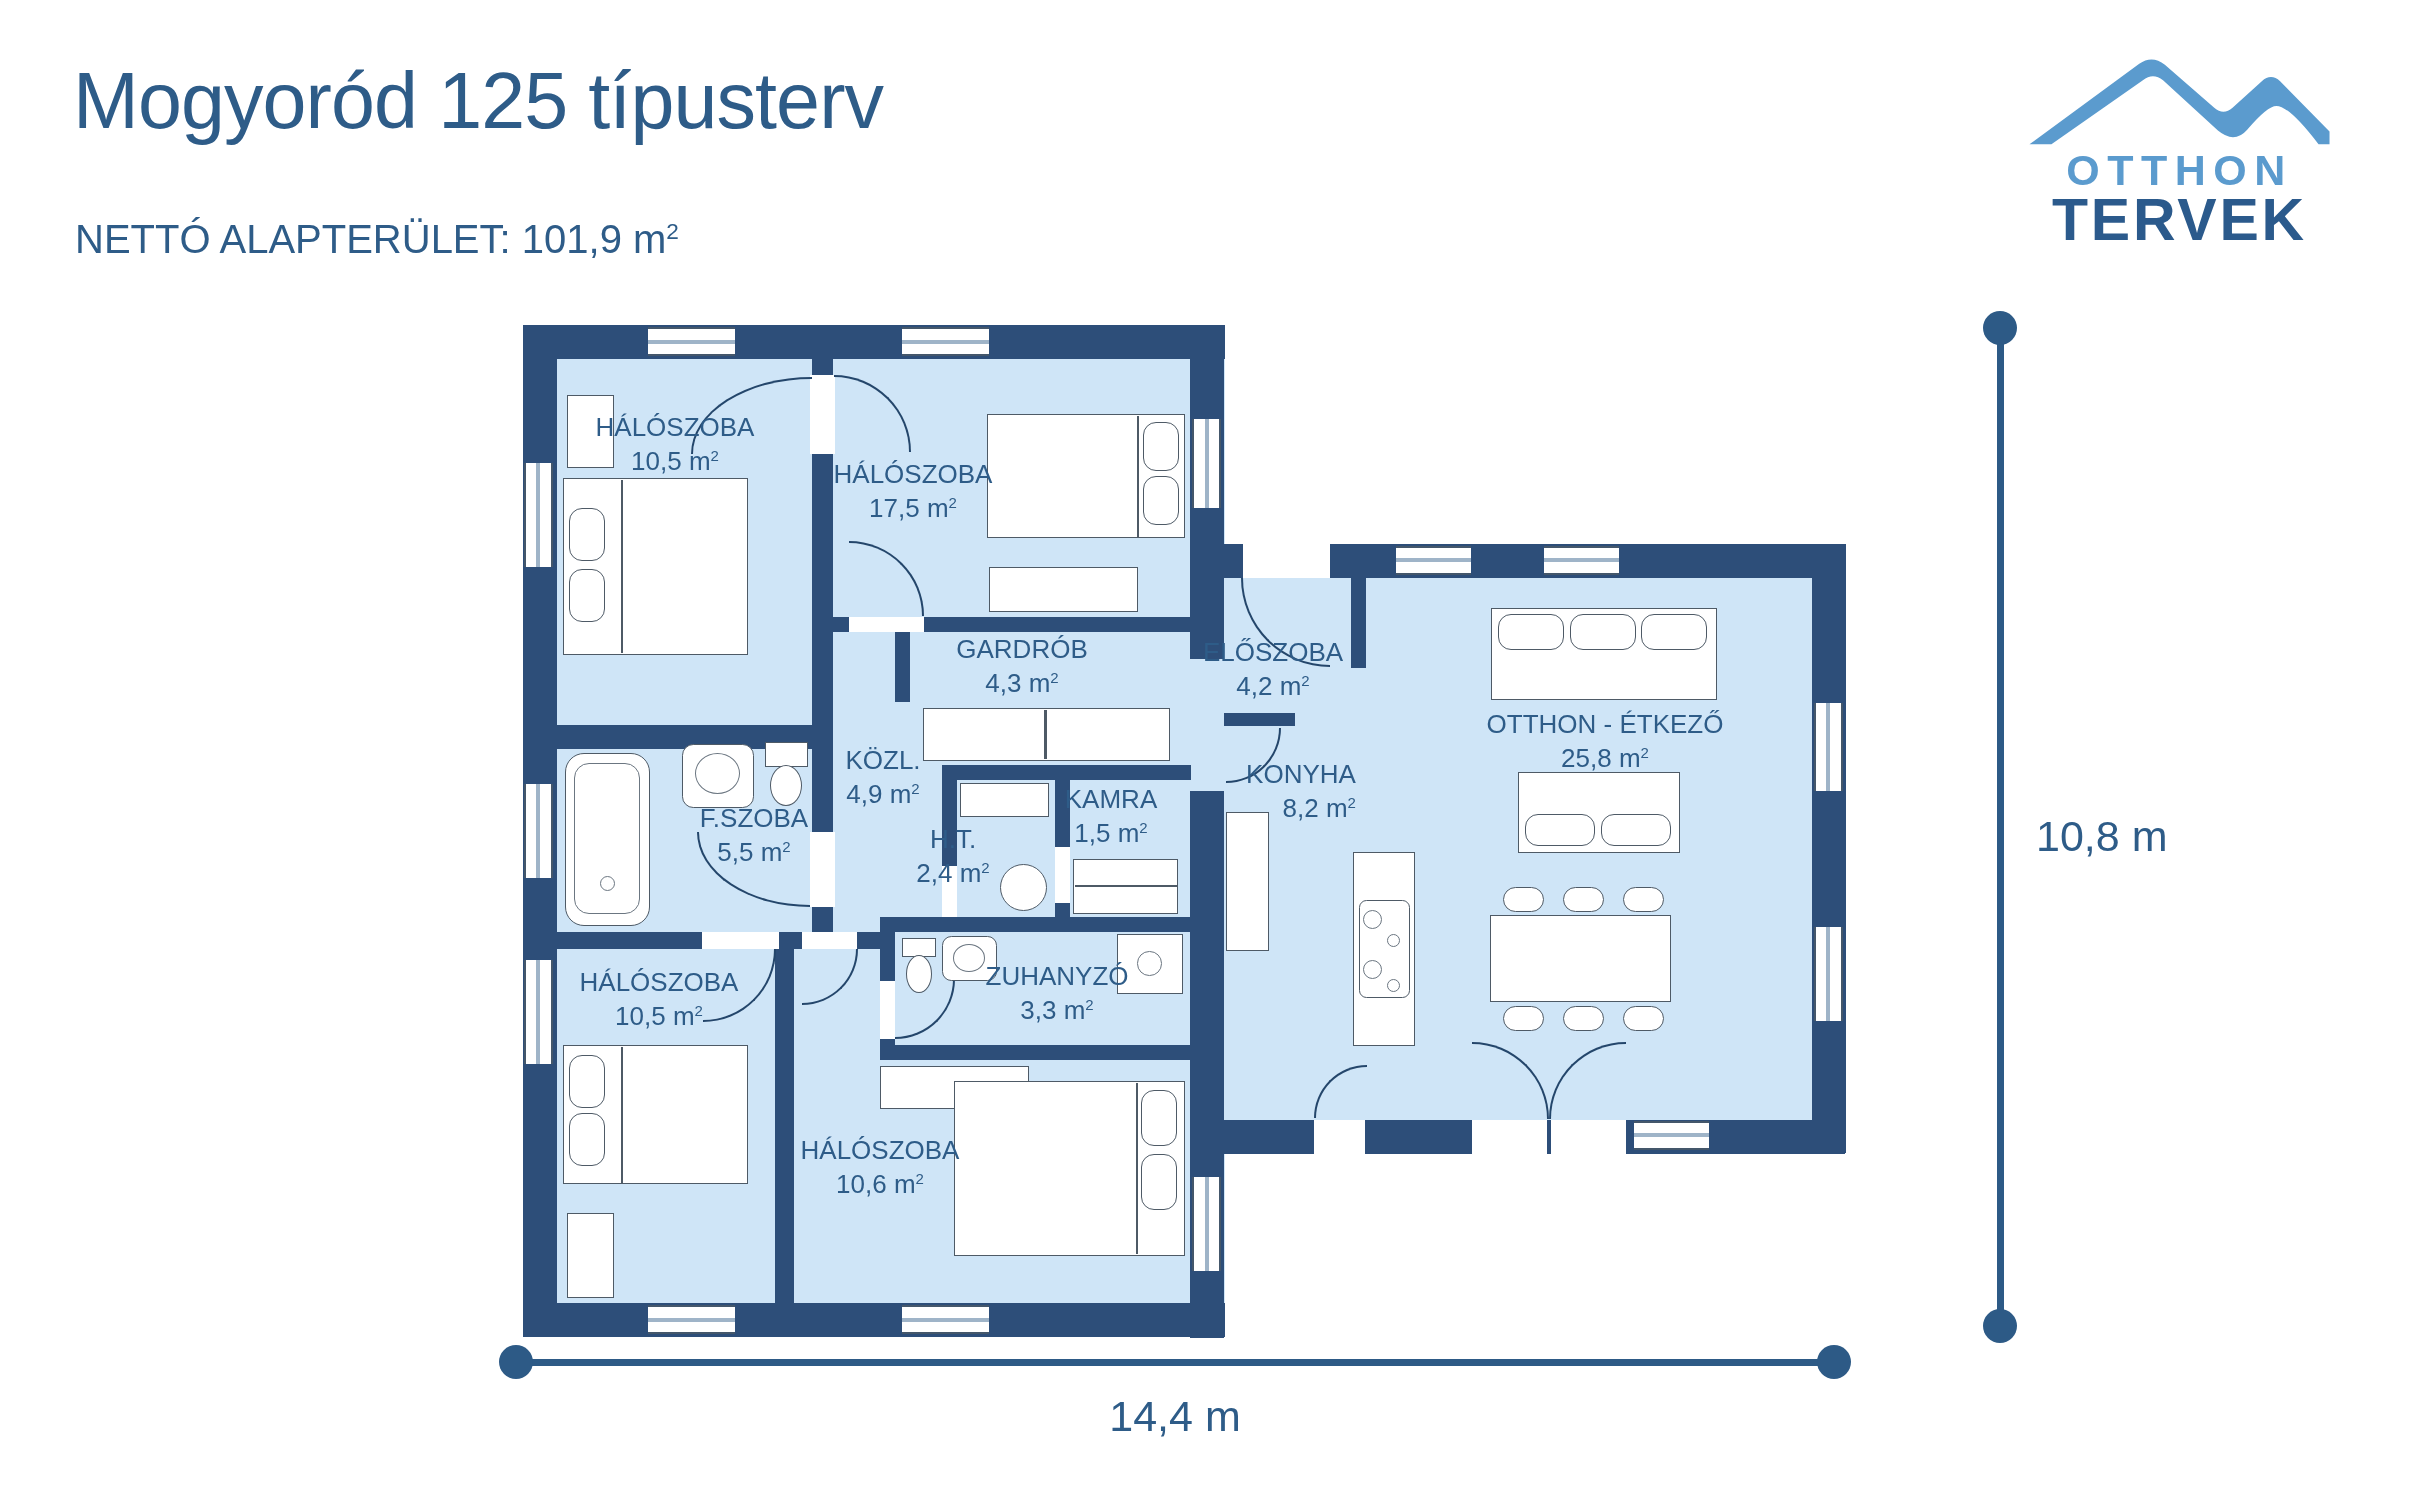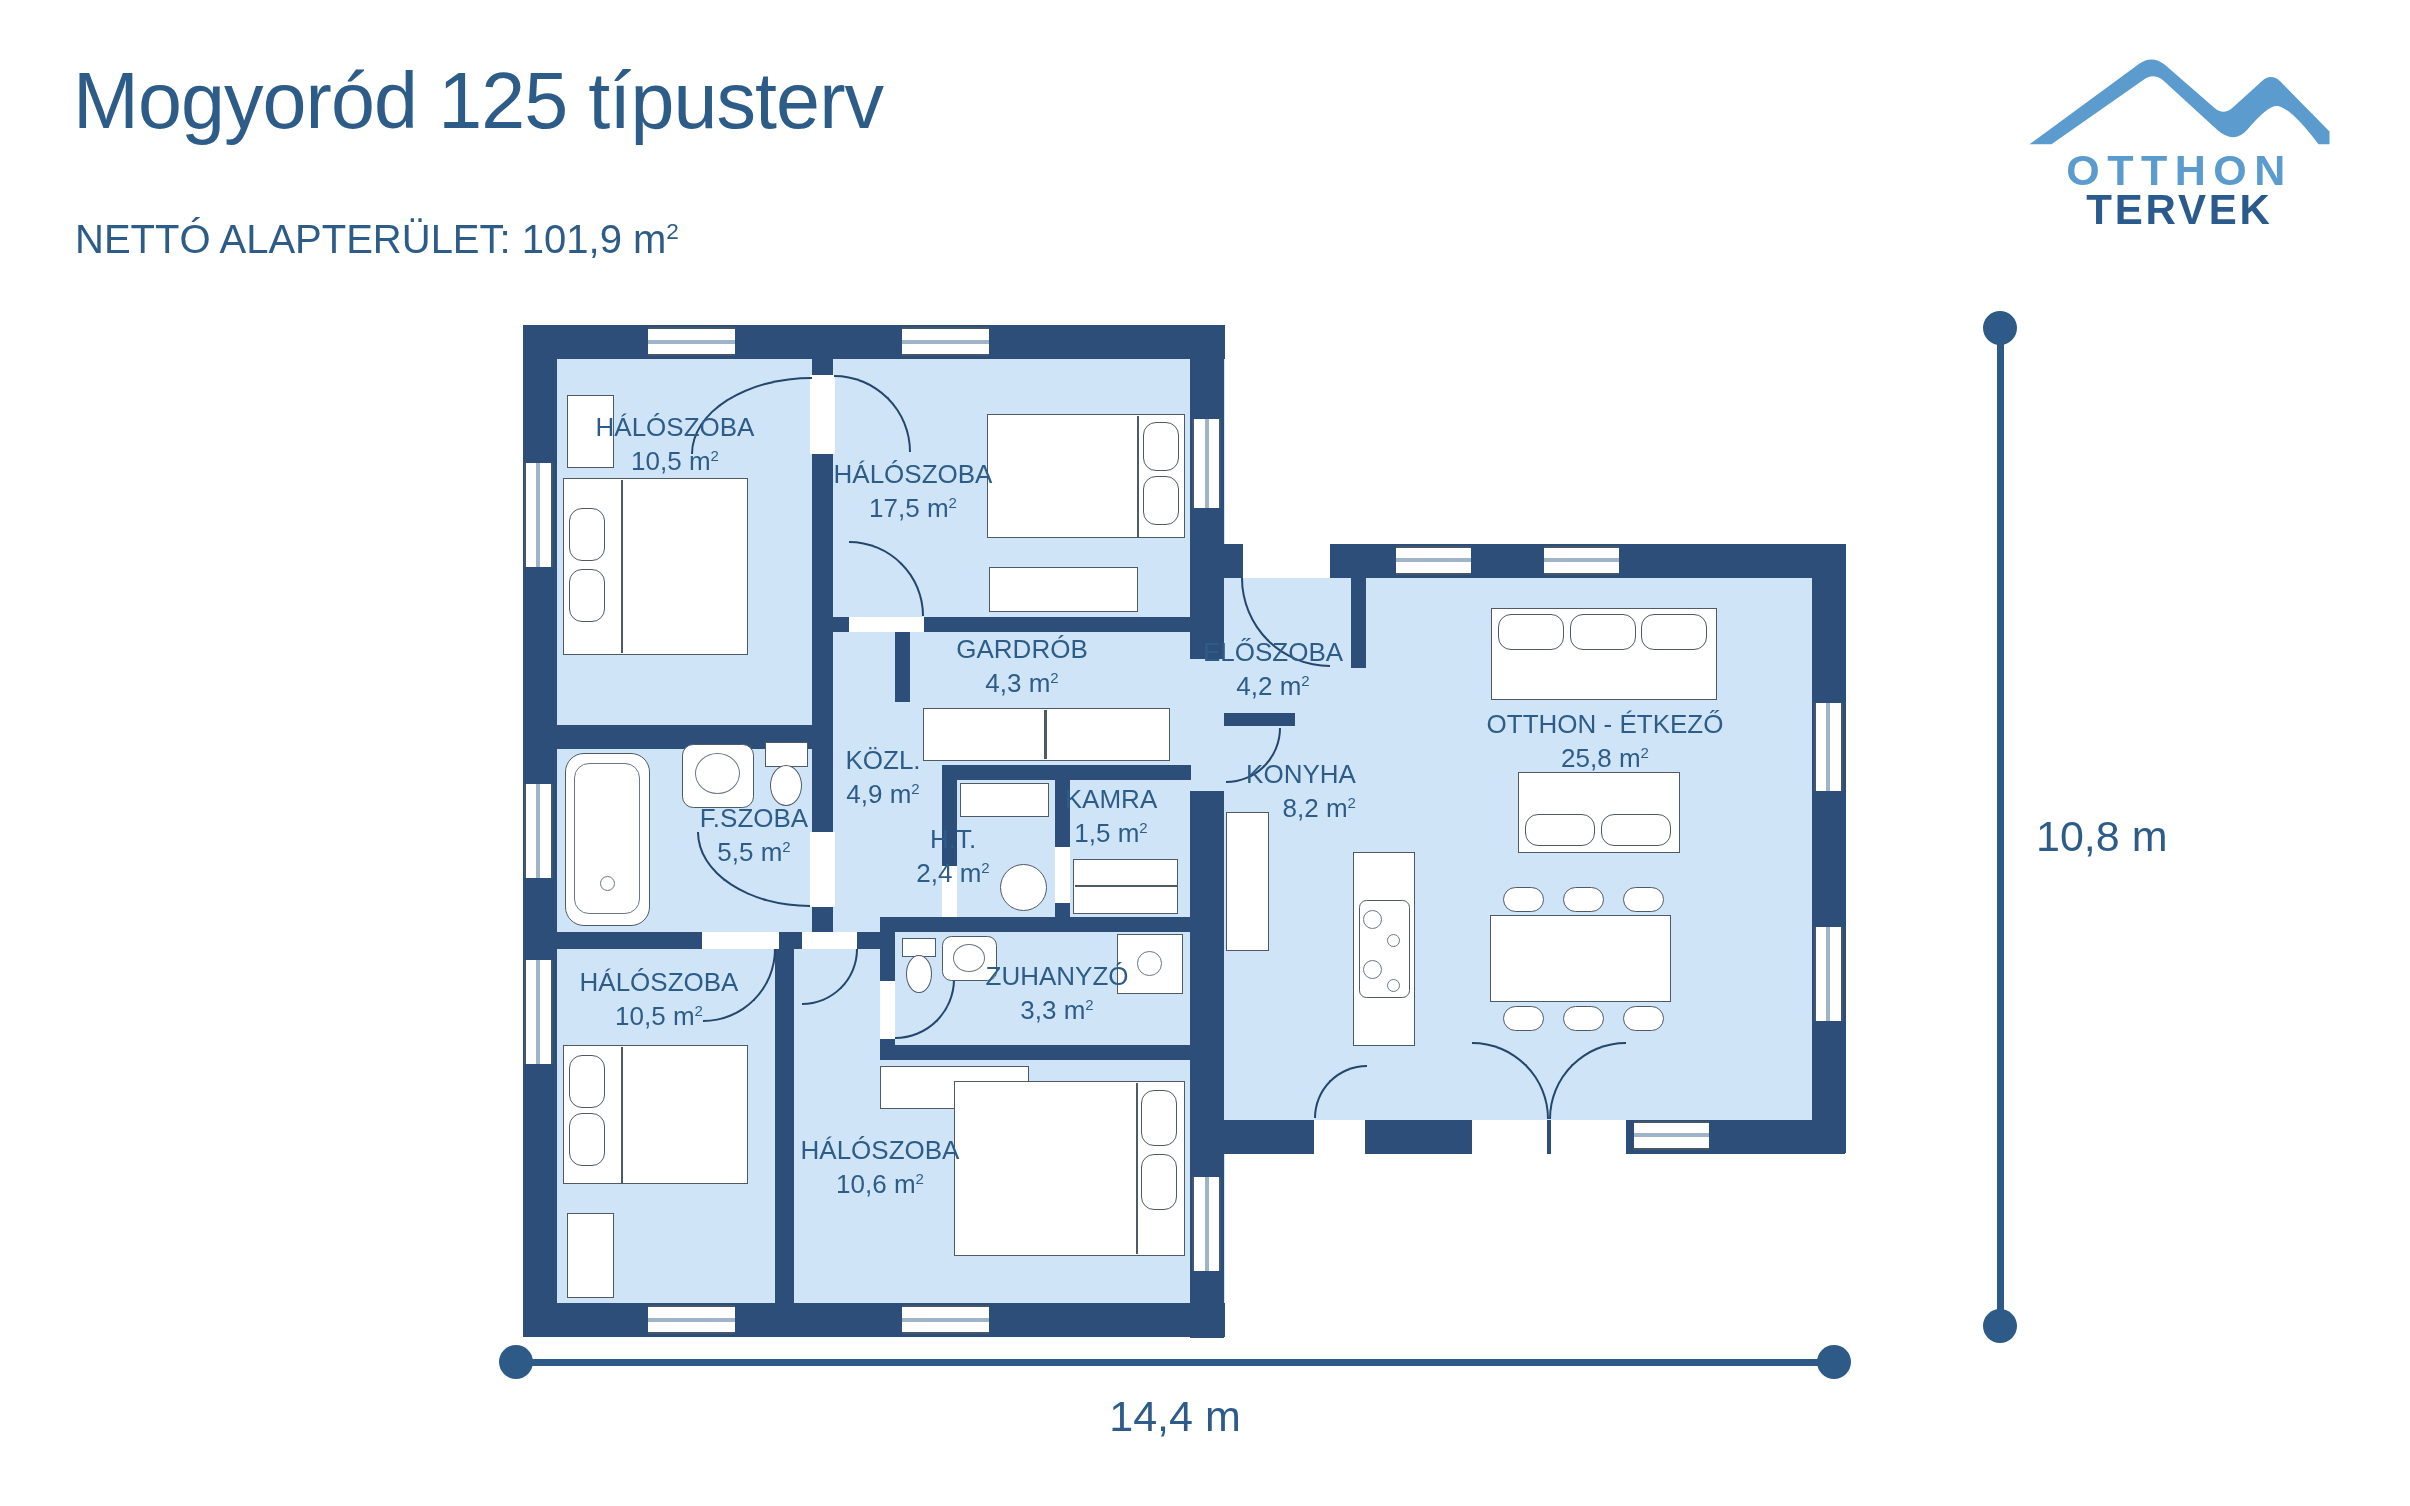--- a/index.html
+++ b/index.html
@@ -27,21 +27,21 @@
        transform:translate(-50%,-50%);white-space:nowrap;}
   .lbl sup{font-size:15px;}
   .hdr-title{color:#2e5c88;font-size:79px;letter-spacing:-0.9px;}
   .hdr-sub{color:#2e5c88;font-size:40px;letter-spacing:0;}
   .hdr-sub sup{font-size:22.6px;}
   .dimline{background:#2d5a86;}
   .dot{background:#2d5a86;border-radius:50%;}
   .dim{color:#2e5c88;font-size:43px;}
   .logo{text-align:center;}
   .logo-l1{color:#5b9bce;font-size:43px;font-weight:bold;letter-spacing:7.5px;margin-top:-3.8px;}
-  .logo-l2{color:#2b5a8c;font-size:42px;font-weight:bold;letter-spacing:2.8px;margin-top:-9.4px;}
+  .logo-l2{color:#2b5a8c;font-size:59px;font-weight:bold;letter-spacing:2.8px;margin-top:-9.4px;}
 </style>
 </head>
 <body>
 
 <div id="canvas">
 
   <div class="abs hdr-title" style="left:73px;top:55px;">Mogyoród 125 típusterv</div>
   <div class="abs hdr-sub" style="left:75px;top:217px;">
     <span>NETTÓ ALAPTERÜLET: 101,9 m</span><sup>2</sup>
   </div>

